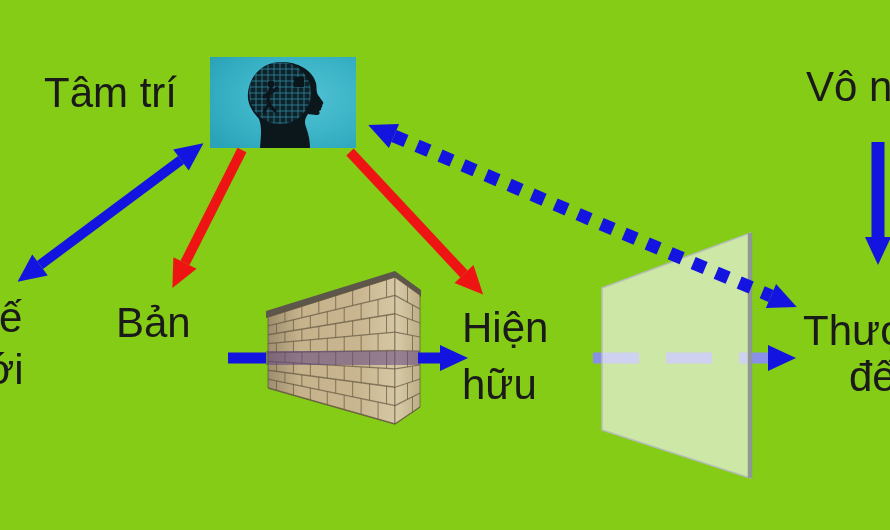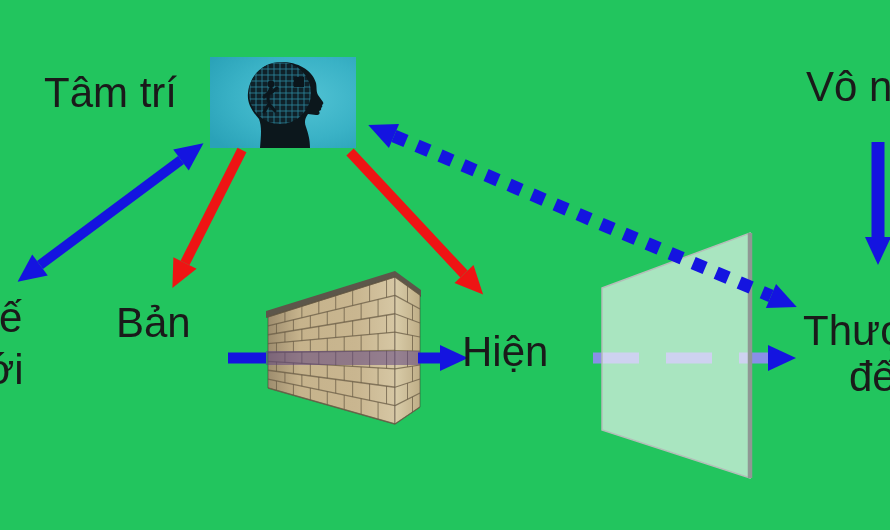--- a/index.html
+++ b/index.html
@@ -7,21 +7,21 @@
     --red:#ee1414;
     --peri:#8a8fe8;
     --purple-band:rgba(96,70,130,0.55);
     --head-bg:#35b0c5;
     --text:#1a1a1a;
   }
   html,body{margin:0;padding:0;background:#ffffff;}
   #canvas{
     position:relative;
     width:890px;height:530px;
-    background:#22c55e;
+    background:#84cc16;
     overflow:hidden;
     font-family:"Liberation Sans", sans-serif;
     color:var(--text);
   }
   .lbl{
     position:absolute;
     font-size:42px;
     line-height:1.18;
     white-space:nowrap;
     color:var(--text);
@@ -201,21 +201,22 @@
 
   <div class="txt lbl" style="left:44px;top:68px;">Tâm trí</div>
 
   <div class="txt lbl" style="left:-50px;top:293px;">Thế</div>
   <div class="txt lbl" style="left:-46px;top:345px;">giới</div>
 
   <div class="txt lbl lbl-2line" style="left:116px;top:293px;width:132px;line-height:60px;">
     <div>Bản</div>
   </div>
 
-  <div class="txt lbl lbl-2line" style="left:462px;top:299px;width:130px;line-height:57px;margin-top:24px;">
+  <div class="txt lbl lbl-2line" style="left:462px;top:299px;width:130px;line-height:57px;">
     <div>Hiện</div>
+    <div>hữu</div>
   </div>
 
   <div class="txt lbl" style="left:806px;top:62px;">Vô ngã</div>
 
   <div class="txt lbl" style="left:803px;top:306px;">Thượng</div>
   <div class="txt lbl" style="left:849px;top:352px;">đế</div>
 </div>
 
 </body></html>

